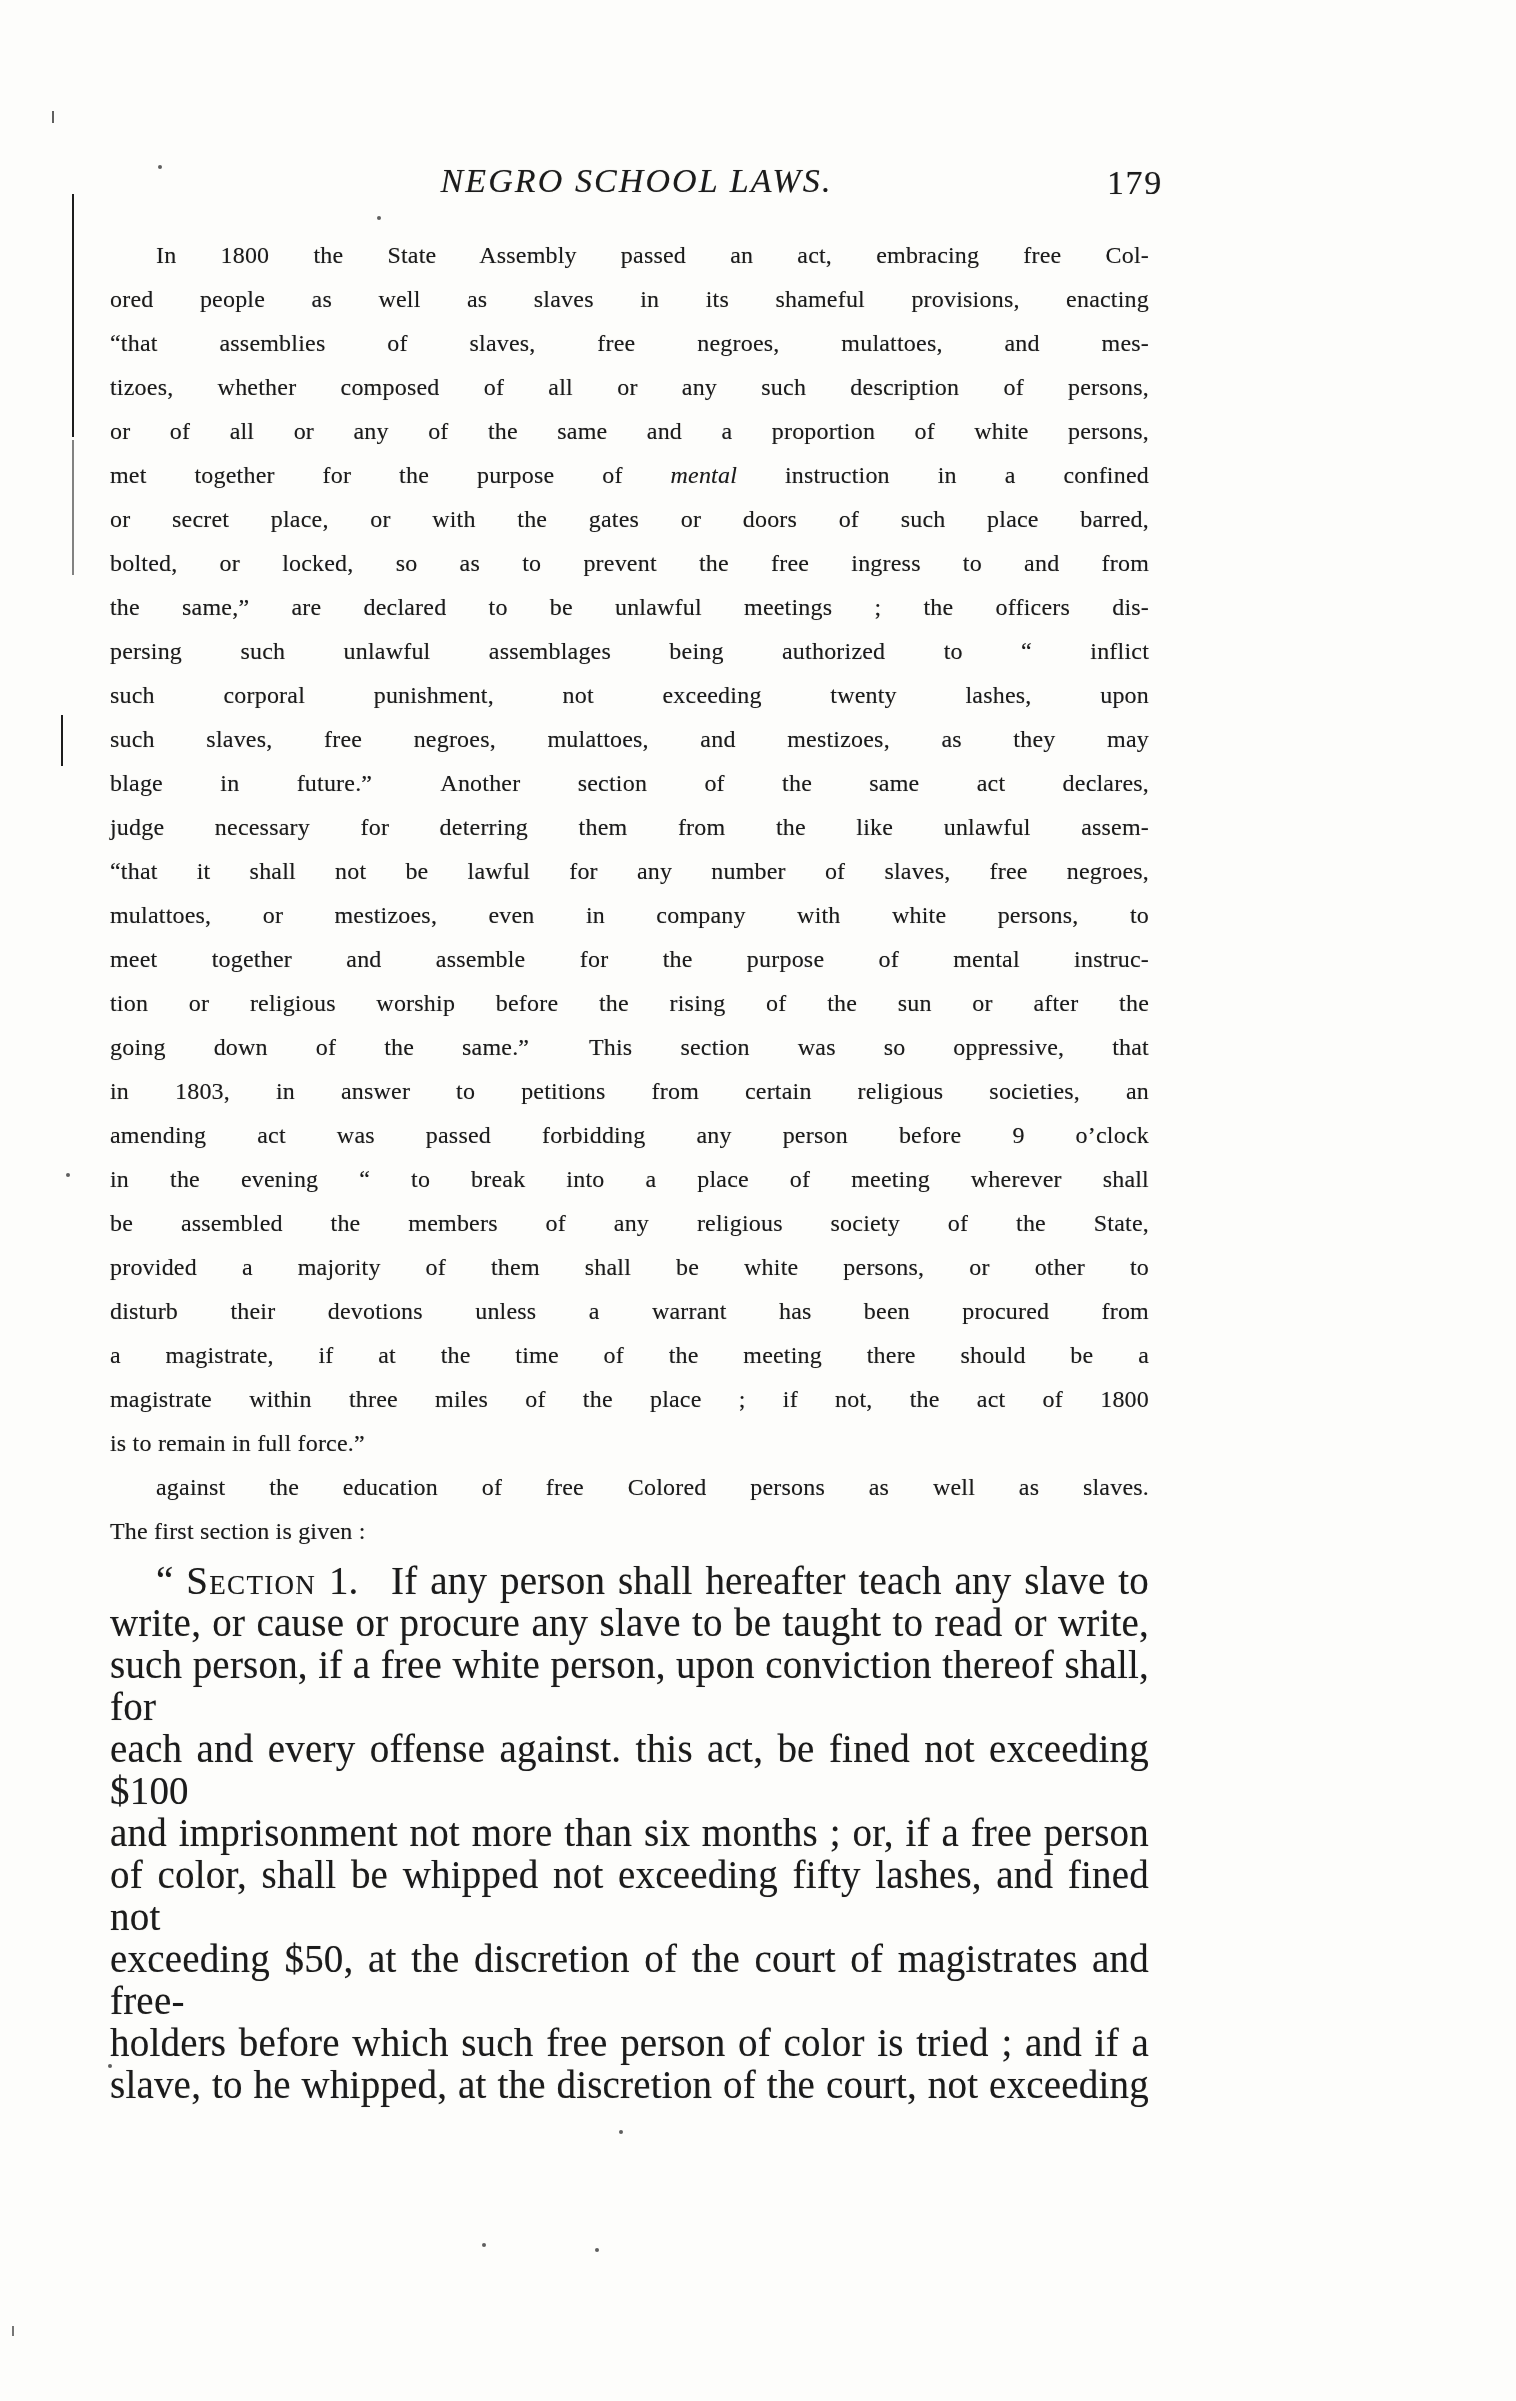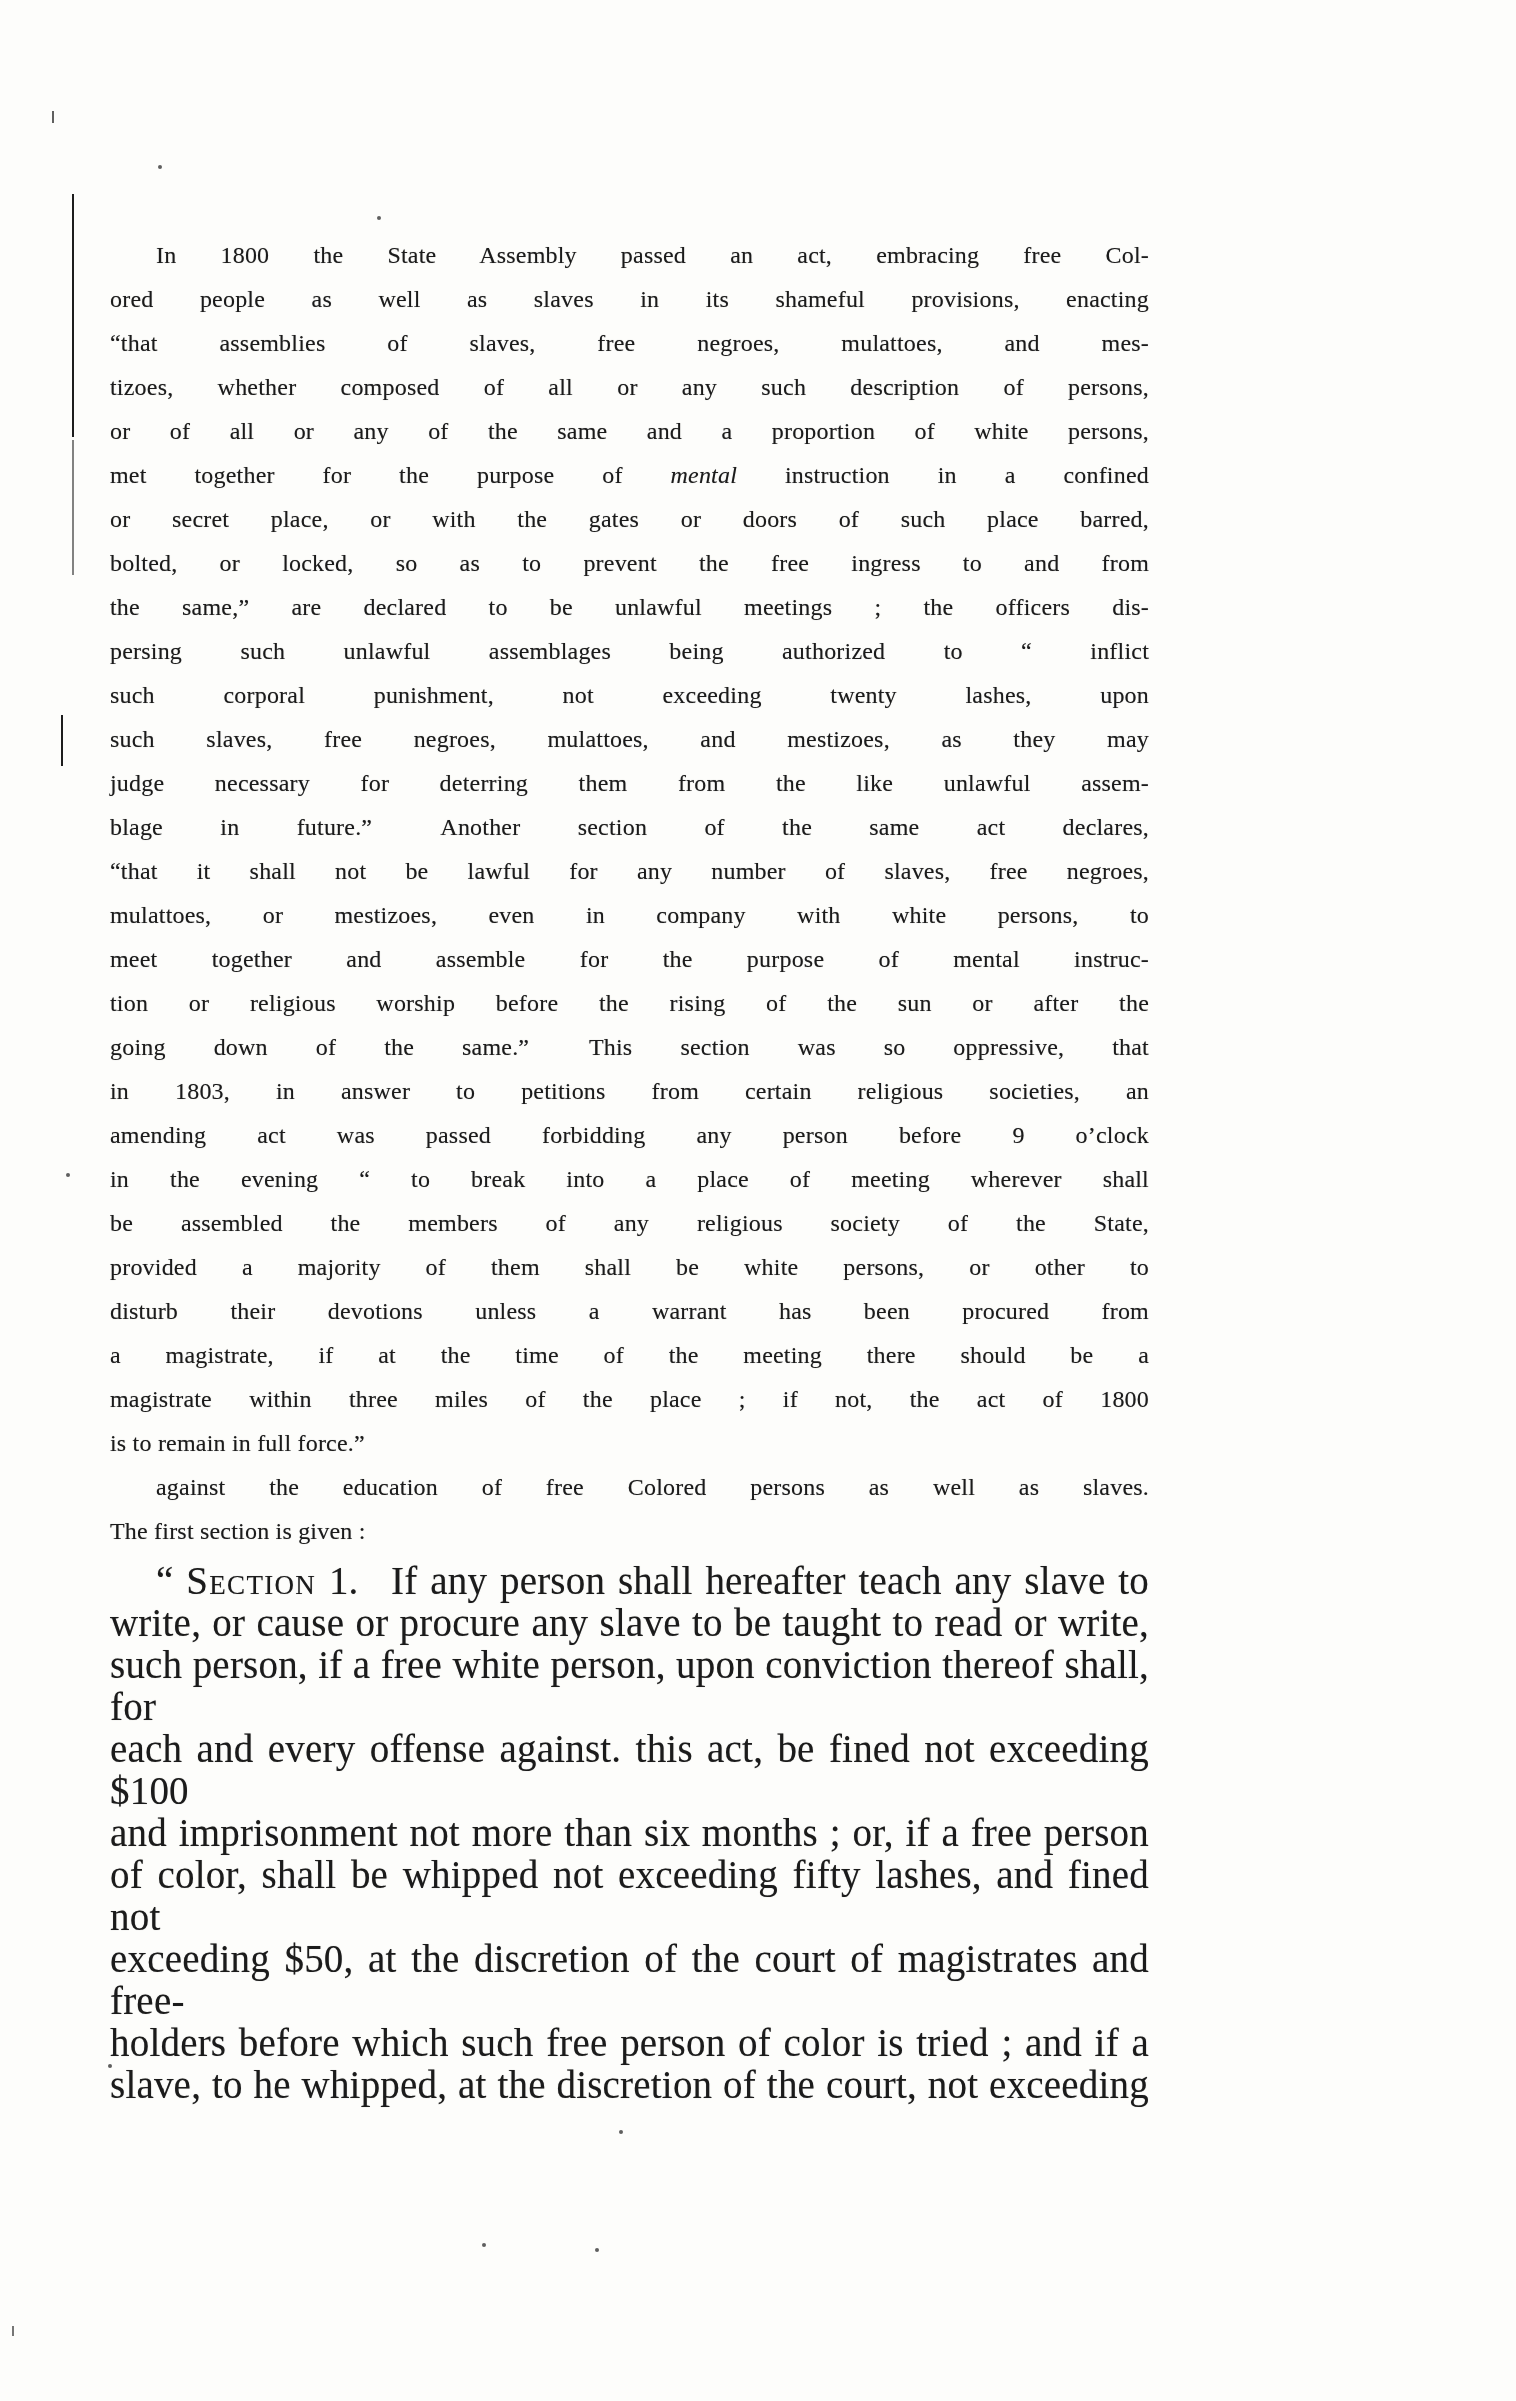--- a/index.html
+++ b/index.html
@@ -97,37 +97,41 @@
   <div class="artifact" style="left:11.8px; top:2326px; width:2.5px; height:10px; opacity:.6;"></div>
   <div class="speck" style="left:158px; top:165px;"></div>
   <div class="speck" style="left:377px; top:216px;"></div>
   <div class="speck" style="left:66px; top:1173px;"></div>
   <div class="speck" style="left:108px; top:2064px;"></div>
   <div class="speck" style="left:160px; top:2088px;"></div>
   <div class="speck" style="left:619px; top:2130px;"></div>
   <div class="speck" style="left:482px; top:2243px;"></div>
   <div class="speck" style="left:595px; top:2248px;"></div>
 
+  <div class="running-head">
+    <div class="head-title">NEGRO SCHOOL LAWS.</div>
+    <div class="page-number">179</div>
+  </div>
 
   <div class="text-block">
       <div class="para body indent">
         <div class="line">In 1800 the State Assembly passed an act, embracing free Col-</div>
         <div class="line">ored people as well as slaves in its shameful provisions, enacting</div>
         <div class="line">“that assemblies of slaves, free negroes, mulattoes, and mes-</div>
         <div class="line">tizoes, whether composed of all or any such description of persons,</div>
         <div class="line">or of all or any of the same and a proportion of white persons,</div>
         <div class="line"><span>met together for the purpose of </span><span class="it">mental</span><span> instruction in a confined</span></div>
         <div class="line">or secret place, or with the gates or doors of such place barred,</div>
         <div class="line">bolted, or locked, so as to prevent the free ingress to and from</div>
         <div class="line">the same,” are declared to be unlawful meetings ; the officers dis-</div>
         <div class="line">persing such unlawful assemblages being authorized to “ inflict</div>
         <div class="line">such corporal punishment, not exceeding twenty lashes, upon</div>
         <div class="line">such slaves, free negroes, mulattoes, and mestizoes, as they may</div>
+        <div class="line">blage in future.”  Another section of the same act declares,</div>
         <div class="line">judge necessary for deterring them from the like unlawful assem-</div>
-        <div class="line">blage in future.”  Another section of the same act declares,</div>
         <div class="line">“that it shall not be lawful for any number of slaves, free negroes,</div>
         <div class="line">mulattoes, or mestizoes, even in company with white persons, to</div>
         <div class="line">meet together and assemble for the purpose of mental instruc-</div>
         <div class="line">tion or religious worship before the rising of the sun or after the</div>
         <div class="line">going down of the same.”  This section was so oppressive, that</div>
         <div class="line">in 1803, in answer to petitions from certain religious societies, an</div>
         <div class="line">amending act was passed forbidding any person before 9 o’clock</div>
         <div class="line">in the evening “ to break into a place of meeting wherever shall</div>
         <div class="line">be assembled the members of any religious society of the State,</div>
         <div class="line">provided a majority of them shall be white persons, or other to</div>

